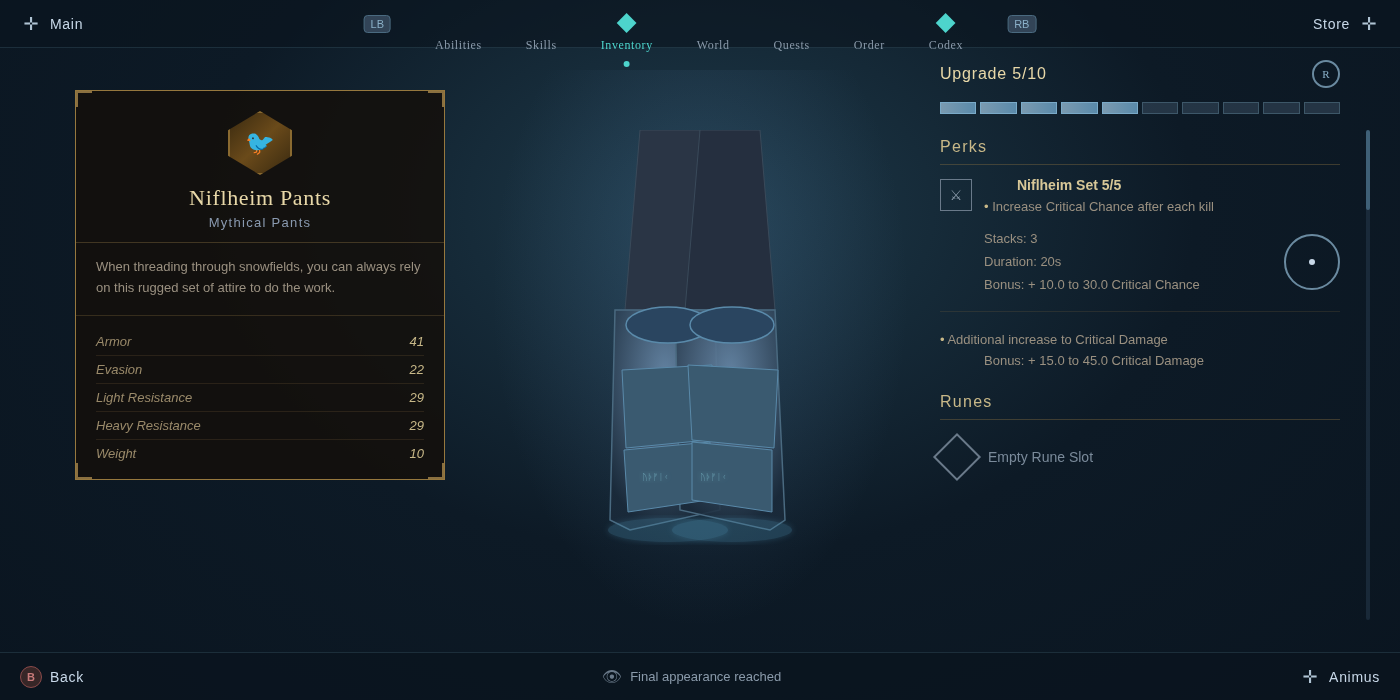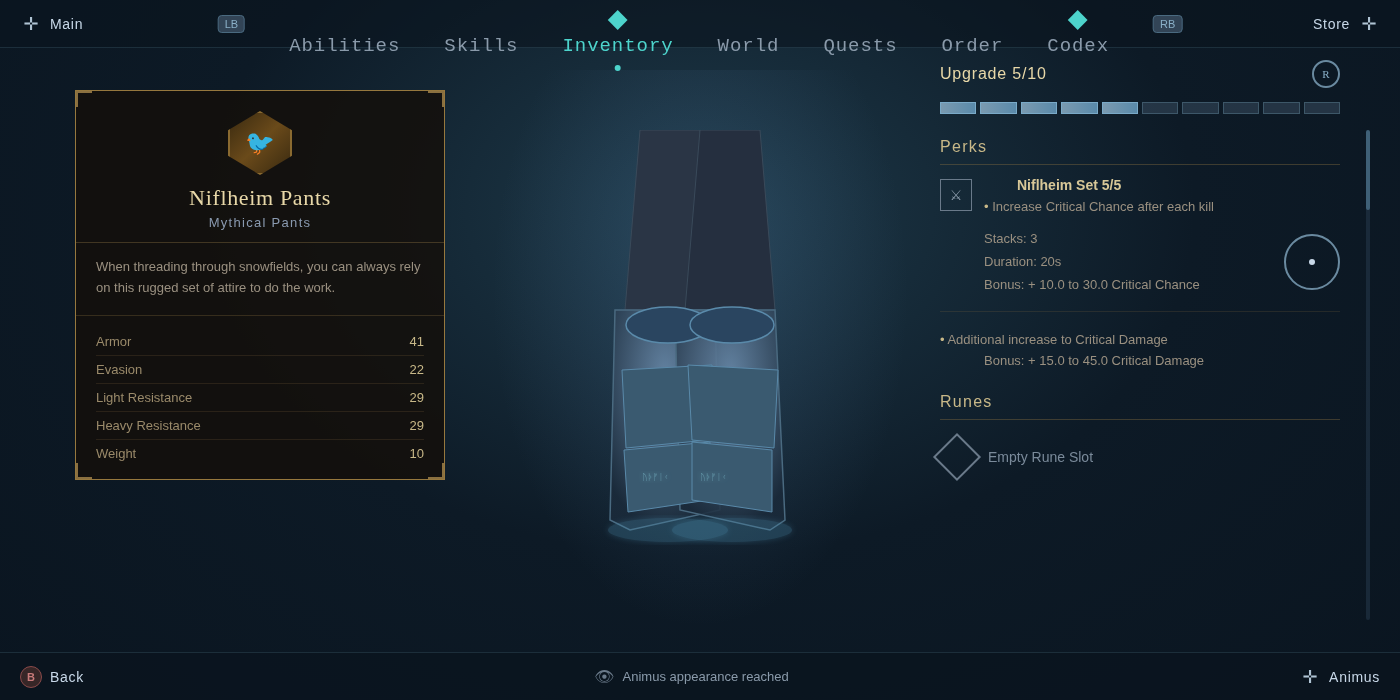--- a/index.html
+++ b/index.html
@@ -69,22 +69,22 @@
     .nav-tabs {
       display: flex;
       align-items: center;
       gap: 44px;
       position: absolute;
       left: 50%;
       transform: translateX(-50%);
     }
 
     .nav-tab {
-      font-size: 19px;
-      font-family: Liberation Mono, monospace;
+      font-size: 12px;
+      font-family: Liberation Serif, serif;
       color: #8a9aaa;
       cursor: pointer;
       letter-spacing: 0.05em;
       position: relative;
       padding-top: 4px;
       margin-top: 40px;
     }
 
     .nav-tab.active {
       color: #4dd4cc;
@@ -232,20 +232,21 @@
       padding: 14px 20px 16px;
       font-size: 13px;
       color: #9a9080;
       font-family: 'Arial', sans-serif;
       line-height: 1.6;
       border-bottom: 1px solid rgba(138,112,64,0.3);
     }
 
     .item-stats {
       padding: 12px 20px;
+      font-style: italic;
     }
 
     .stat-row {
       display: flex;
       justify-content: space-between;
       align-items: center;
       padding: 6px 0;
       border-bottom: 1px solid rgba(138,112,64,0.2);
     }
 
@@ -750,20 +751,20 @@
 <div class="bottom-bar">
   <div class="bottom-left">
     <div class="b-badge">
       <span>B</span>
     </div>
     <span class="nav-label">Back</span>
   </div>
 
   <div class="bottom-center">
     <span class="eye-icon">👁</span>
-    <span>Animus appearance reached</span>
+    <span>Final appearance reached</span>
   </div>
 
   <div class="bottom-right">
     <div class="nav-cross">✛</div>
     <span class="nav-label">Animus</span>
   </div>
 </div>
 
 </body></html>

